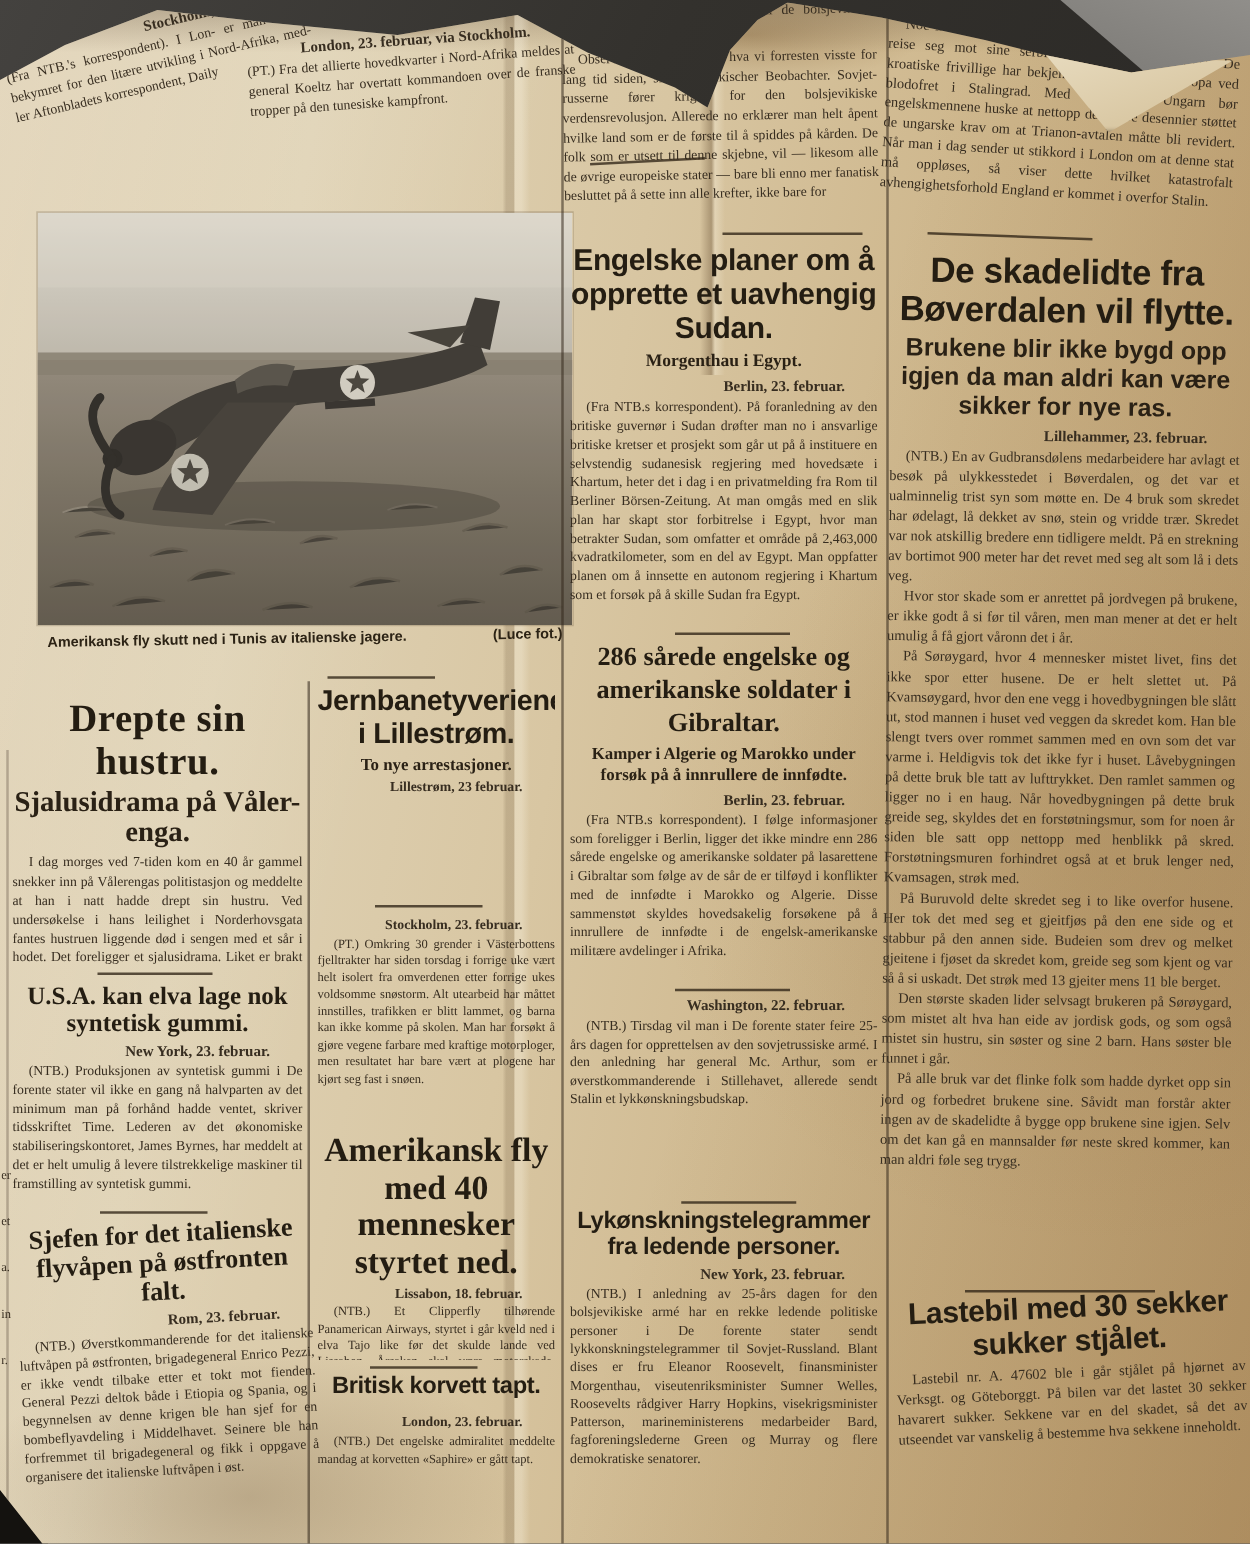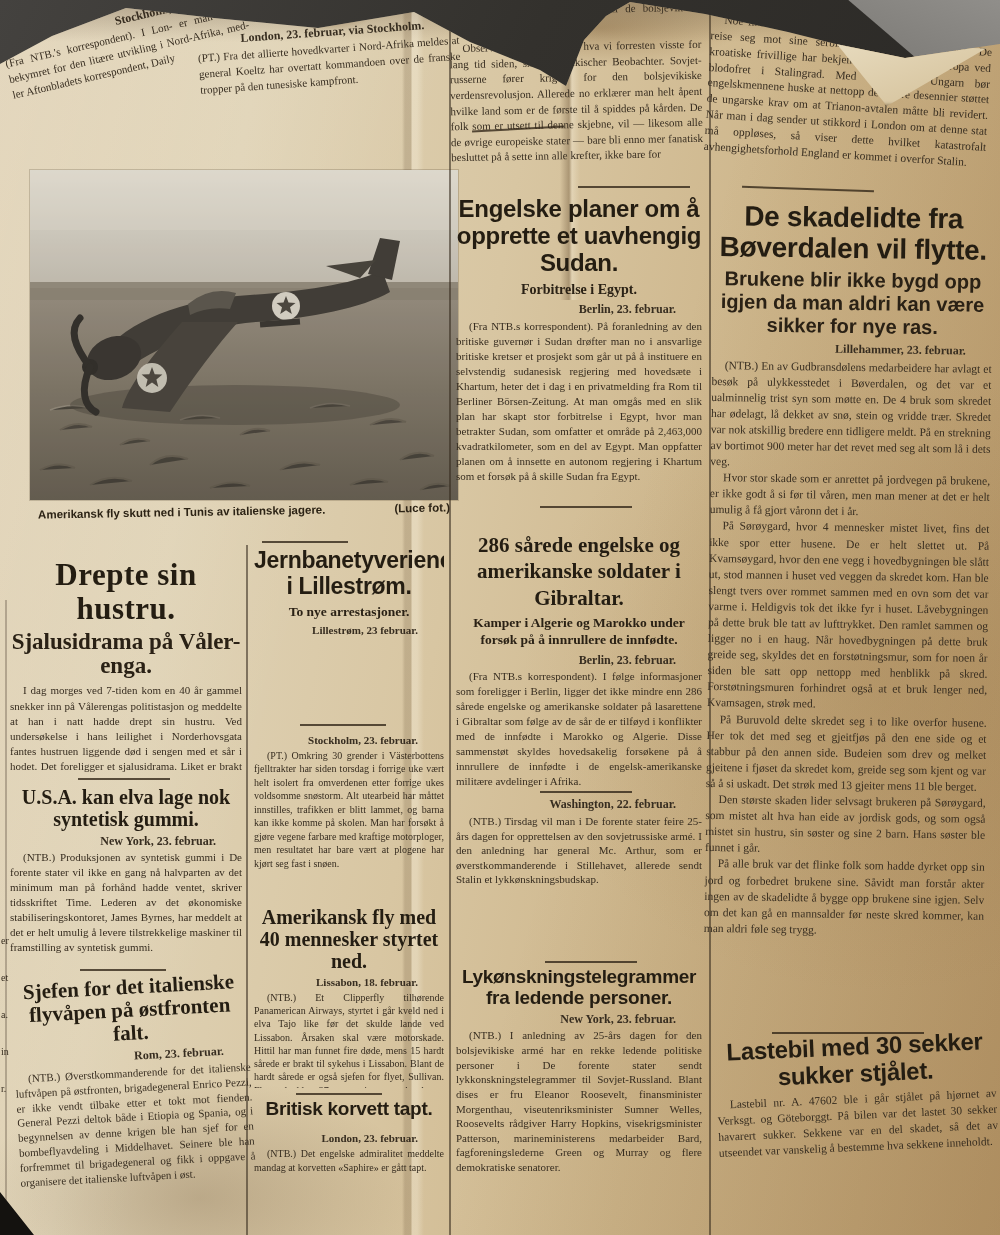--- a/index.html
+++ b/index.html
@@ -213,45 +213,45 @@
   </div>
 
   <div class="article" style="left:254px;top:730px;width:190px;height:172px;font-size:10px;line-height:1.35;">
     <div class="dateline" style="font-size:11px;">Stockholm, 23. februar.</div>
     <div class="body">
       <p>(PT.) Omkring 30 grender i Västerbottens fjelltrakter har siden torsdag i forrige uke vært helt isolert fra omverdenen etter forrige ukes voldsomme snøstorm. Alt utearbeid har måttet innstilles, trafikken er blitt lammet, og barna kan ikke komme på skolen. Man har forsøkt å gjøre vegene farbare med kraftige motorploger, men resultatet har bare vært at plogene har kjørt seg fast i snøen.</p>
     </div>
   </div>
 
   <div class="article" style="left:254px;top:906px;width:190px;height:182px;font-size:10px;line-height:1.33;">
-    <h2 class="hl-serif" style="font-size:20px;">Amerikansk fly med 40 mennesker styrtet ned.</h2>
+    <h2 class="hl-serif" style="font-size:27px;">Amerikansk fly med 40 mennesker styrtet ned.</h2>
     <div class="dateline" style="font-size:11px;">Lissabon, 18. februar.</div>
     <div class="body">
       <p>(NTB.) Et Clipperfly tilhørende Panamerican Airways, styrtet i går kveld ned i elva Tajo like før det skulde lande ved Lissabon. Årsaken skal være motorskade. Hittil har man funnet fire døde, mens 15 hardt sårede er brakt til sykehus i Lissabon. Blant de hardt sårede er også sjefen for flyet, Sullivan. Flyet hadde 27 passasjerer ombord og besetningen var på 13 mann. Redningsarbeidene var enno ikke avsluttet i natt.</p>
     </div>
   </div>
 
   <div class="article" style="left:254px;top:1098px;width:190px;height:92px;font-size:10px;line-height:1.38;">
     <h2 class="hl-sans" style="font-size:19px;font-weight:700;">Britisk korvett tapt.</h2>
     <div class="dateline" style="font-size:11px;margin-top:12px;">London, 23. februar.</div>
     <div class="body">
       <p>(NTB.) Det engelske admiralitet meddelte mandag at korvetten «Saphire» er gått tapt.</p>
     </div>
   </div>
 
   <div class="article" style="left:456px;top:196px;width:246px;height:306px;font-size:11px;line-height:1.37;">
     <h2 class="hl-sans" style="font-size:24px;font-weight:700;">Engelske planer om å opprette et uavhengig Sudan.</h2>
-    <div class="subhead" style="font-size:14px;">Forbitrelse i Egypt.</div>
+    <div class="subhead" style="font-size:14px;">Morgenthau i Egypt.</div>
     <div class="dateline">Berlin, 23. februar.</div>
     <div class="body">
       <p>(Fra NTB.s korrespondent). På foranledning av den britiske guvernør i Sudan drøfter man no i ansvarlige britiske kretser et prosjekt som går ut på å instituere en selvstendig sudanesisk regjering med hovedsæte i Khartum, heter det i dag i en privatmelding fra Rom til Berliner Börsen-Zeitung. At man omgås med en slik plan har skapt stor forbitrelse i Egypt, hvor man betrakter Sudan, som omfatter et område på 2,463,000 kvadratkilometer, som en del av Egypt. Man oppfatter planen om å innsette en autonom regjering i Khartum som et forsøk på å skille Sudan fra Egypt.</p>
     </div>
   </div>
 
-  <div class="article" style="left:456px;top:532px;width:246px;height:276px;font-size:11px;line-height:1.37;">
+  <div class="article" style="left:456px;top:512px;width:246px;height:276px;font-size:11px;line-height:1.37;">
     <h2 class="hl-serif" style="font-size:21px;line-height:1.25;">286 sårede engelske og amerikanske soldater i Gibraltar.</h2>
     <div class="subhead" style="font-size:13.5px;">Kamper i Algerie og Marokko under forsøk på å innrullere de innfødte.</div>
     <div class="dateline">Berlin, 23. februar.</div>
     <div class="body">
       <p>(Fra NTB.s korrespondent). I følge informasjoner som foreligger i Berlin, ligger det ikke mindre enn 286 sårede engelske og amerikanske soldater på lasarettene i Gibraltar som følge av de sår de er tilføyd i konflikter med de innfødte i Marokko og Algerie. Disse sammenstøt skyldes hovedsakelig forsøkene på å innrullere de innfødte i de engelsk-amerikanske militære avdelinger i Afrika.</p>
     </div>
   </div>
 
   <div class="article" style="left:456px;top:794px;width:246px;height:164px;font-size:11px;line-height:1.33;">
     <div class="dateline">Washington, 22. februar.</div>

